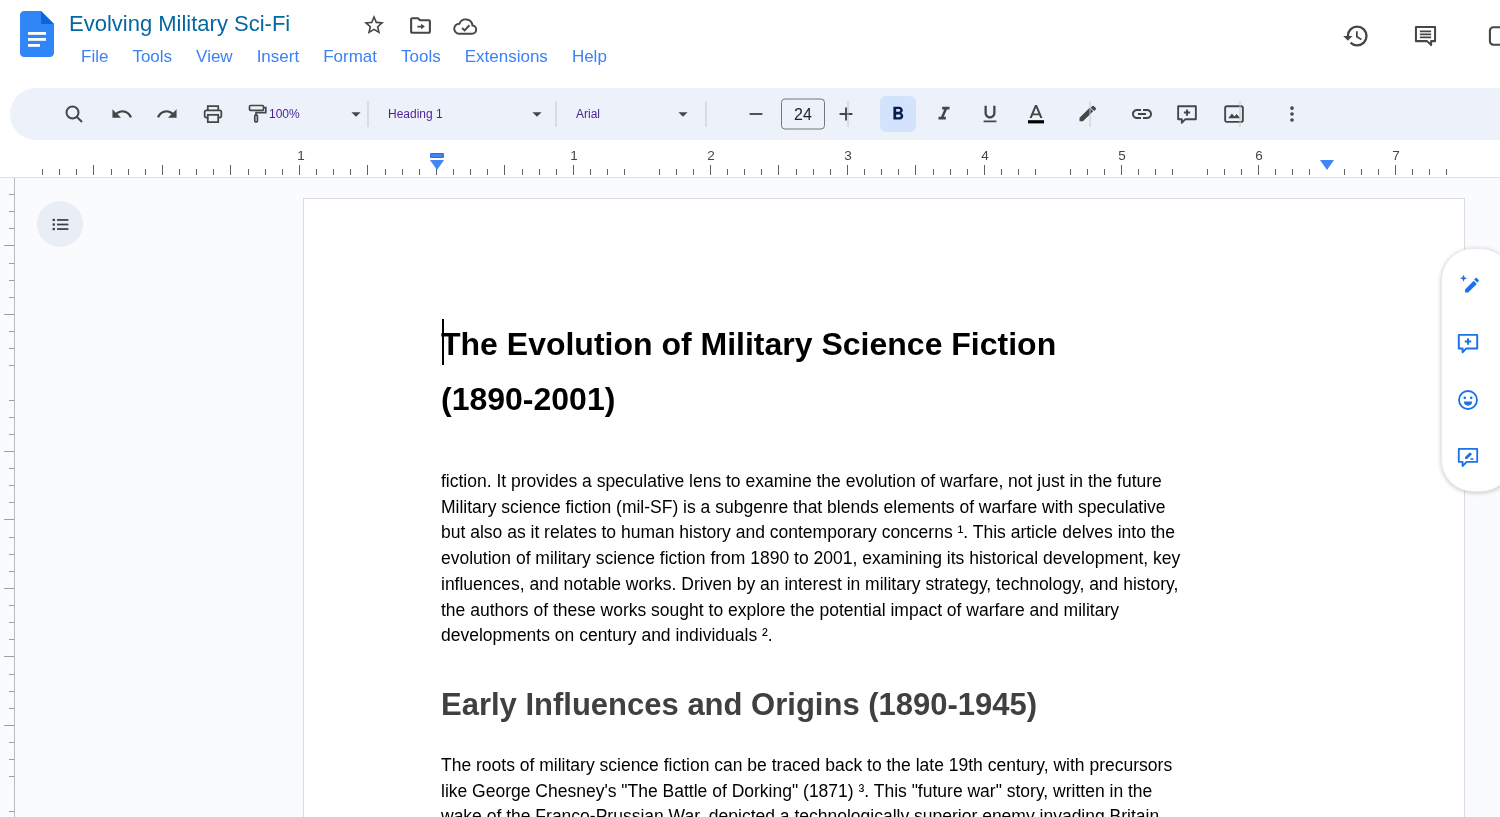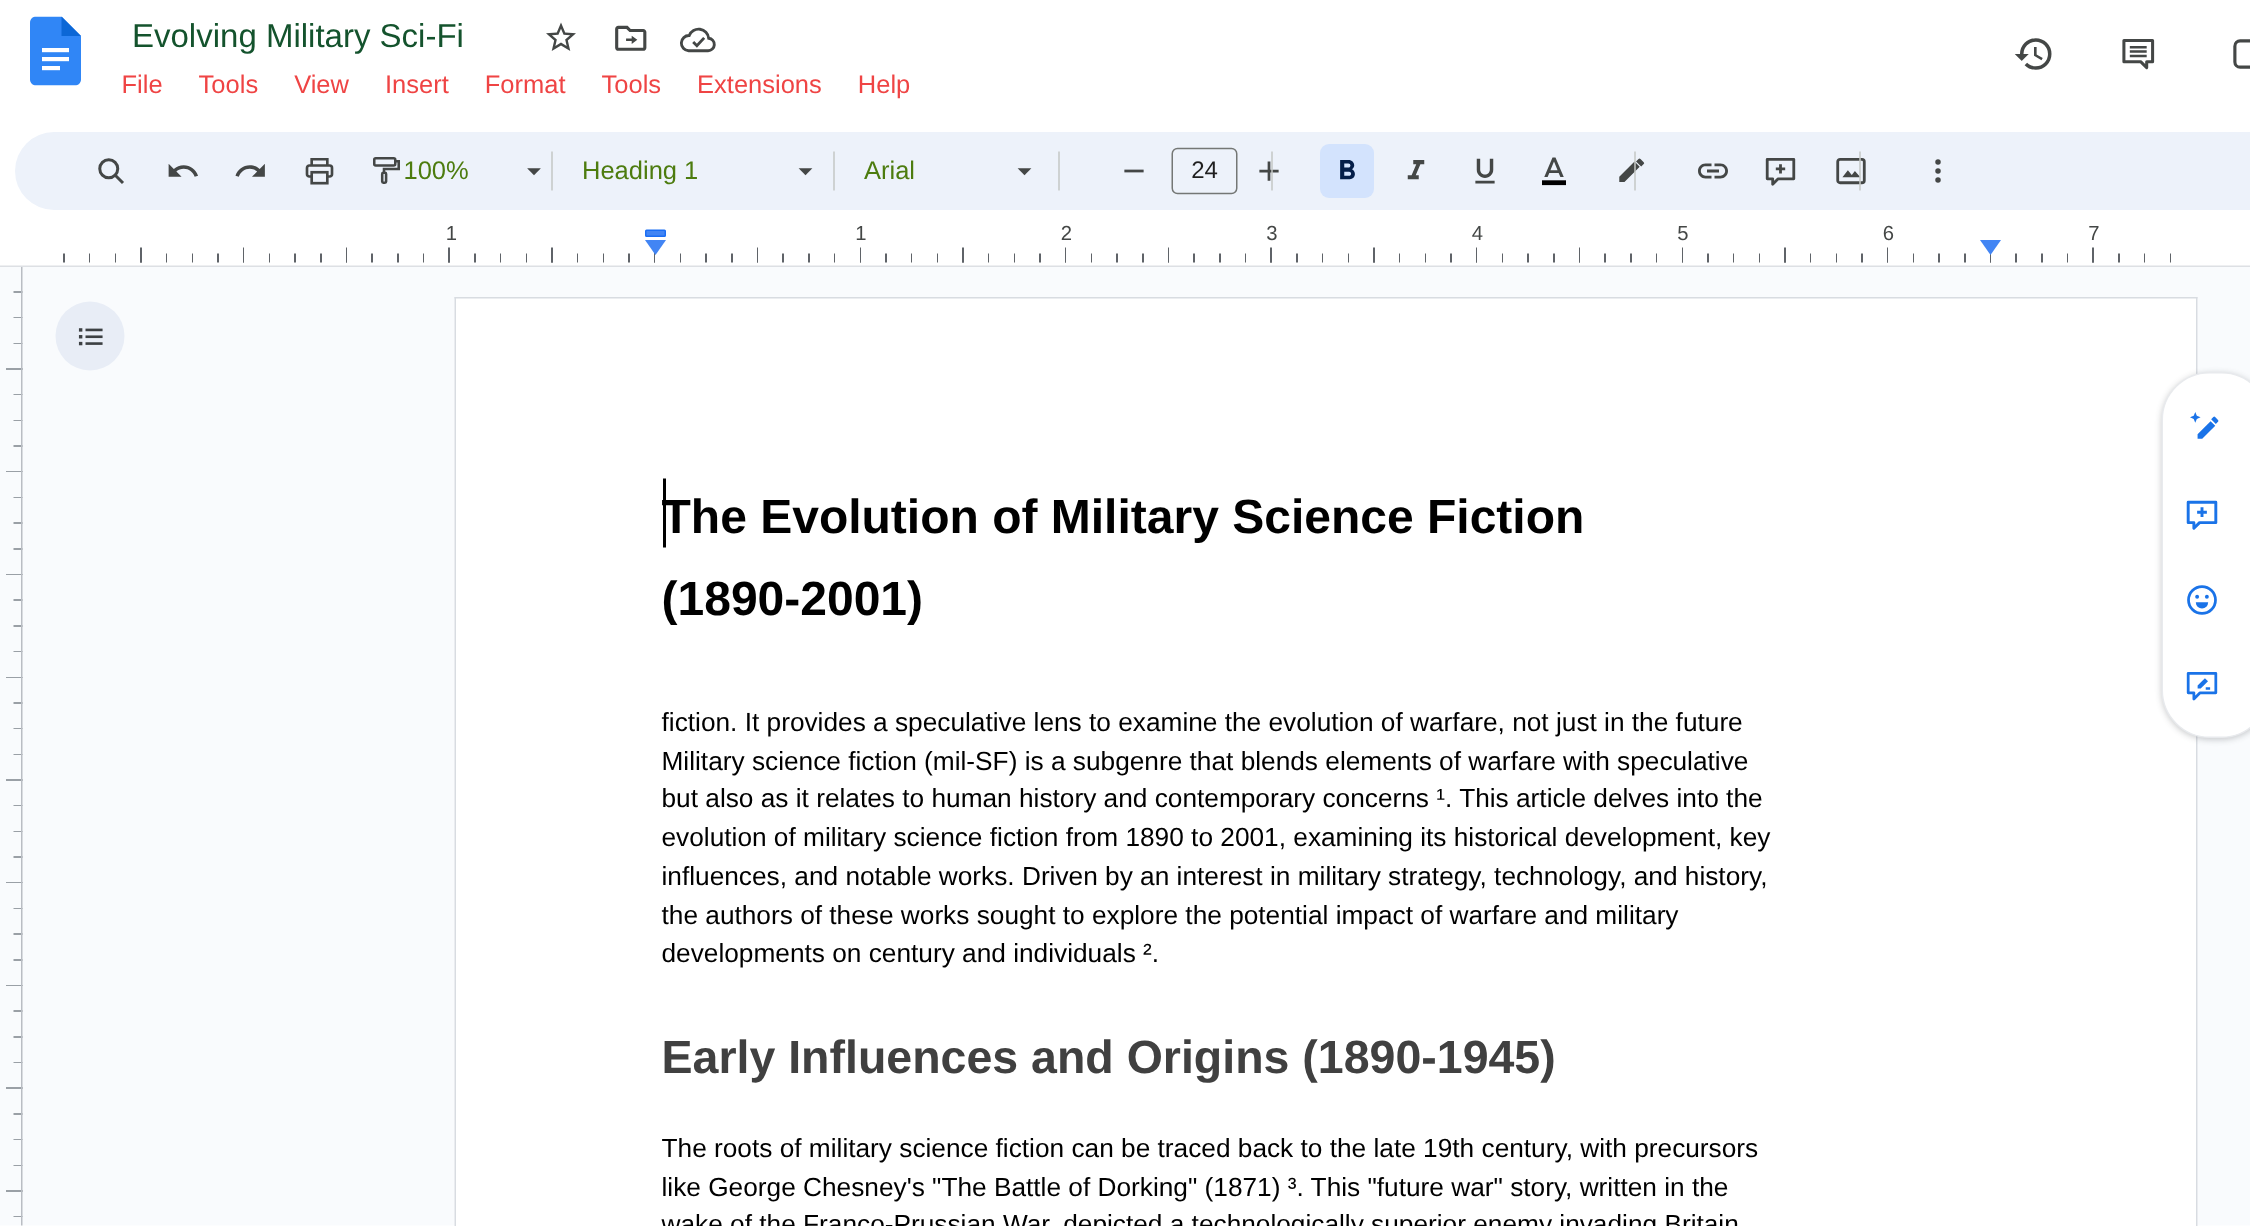--- a/index.html
+++ b/index.html
@@ -4,33 +4,33 @@
 <style>
   * { margin:0; padding:0; box-sizing:border-box; }
   html,body { width:1500px; height:817px; overflow:hidden; background:#fff;
     font-family:"Liberation Sans","DejaVu Sans",sans-serif; }
   svg { display:block; }
   .gicon { color:#444746; }
 
   
   #appbar { position:absolute; left:0; top:0; width:1500px; height:85px; background:#fff; }
   #docs-logo { position:absolute; left:20px; top:11px; }
-  #doc-title { position:absolute; left:88px; top:11px; font-size:22px; color:#14532d; white-space:nowrap; }
+  #doc-title { position:absolute; left:69px; top:11px; font-size:22px; color:#0369a1; white-space:nowrap; }
   .appbar-ic { position:absolute; top:13px; cursor:pointer; }
   #menubar { position:absolute; left:69px; top:44px; display:flex; }
-  .menu-item { font-size:17px; color:#ef4444; padding:3px 12px; border-radius:8px; cursor:pointer; }
+  .menu-item { font-size:17px; color:#3b82f6; padding:3px 12px; border-radius:8px; cursor:pointer; }
   .tr-ic { position:absolute; top:22px; cursor:pointer; }
 
   
   #toolbar-row { position:absolute; left:0; top:85px; width:1500px; height:60px; background:#fff; }
   #toolbar { position:absolute; left:10px; top:3px; width:1490px; height:52px;
     background:#edf2fa; border-radius:26px 0 0 26px; }
   .tb { position:absolute; top:50%; transform:translate(-50%,-50%); cursor:pointer;padding-left:48px; }
   .tb-div { position:absolute; top:50%; transform:translate(-50%,-50%); width:1px; height:26px; background:#c4c7c5; }
-  .tb-text { font-size:17px; color:#4d7c0f; white-space:nowrap; }
+  .tb-text { font-size:12px; color:#4c1d95; white-space:nowrap; }
   .widget { display:flex; align-items:center; justify-content:space-between; padding:0 6px; }
   #font-size-box { width:44px; height:31px; border:1px solid #747775; border-radius:4px;
     display:flex; align-items:center; justify-content:center; font-size:16px; color:#1f1f1f; background:transparent; }
   #bold-btn { width:36px; height:36px; background:#d3e3fd; border-radius:6px;
     display:flex; align-items:center; justify-content:center; }
 
   
   #ruler-row { position:absolute; left:0; top:145px; width:1500px; height:33px; background:#fff;
     border-bottom:1px solid #dde0e4; }
   #hticks { position:absolute; left:26px; top:0; width:1434px; height:33px; }

